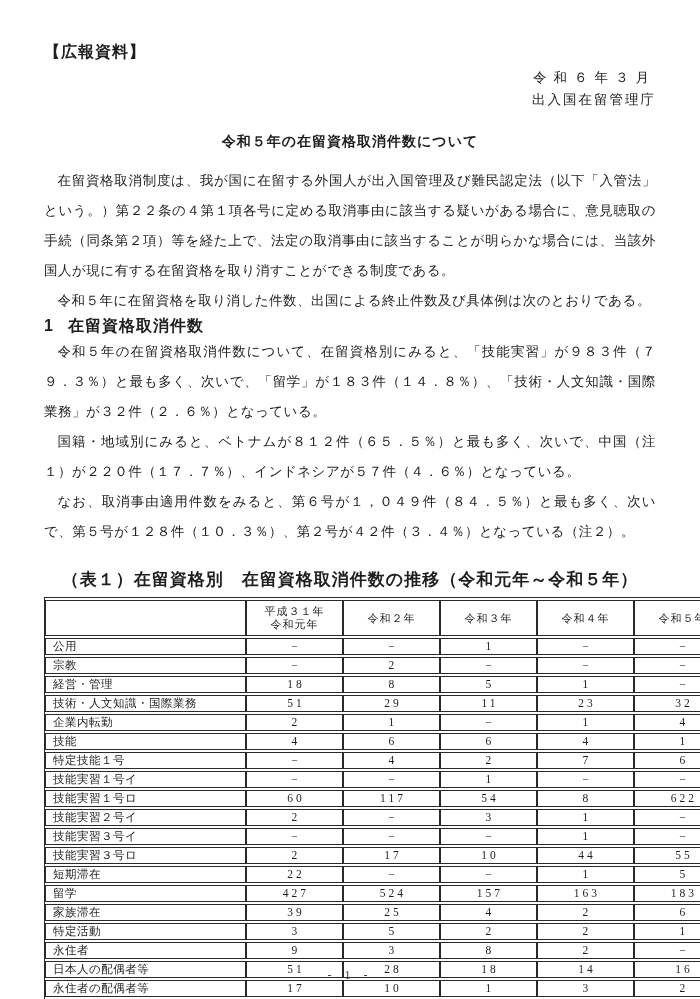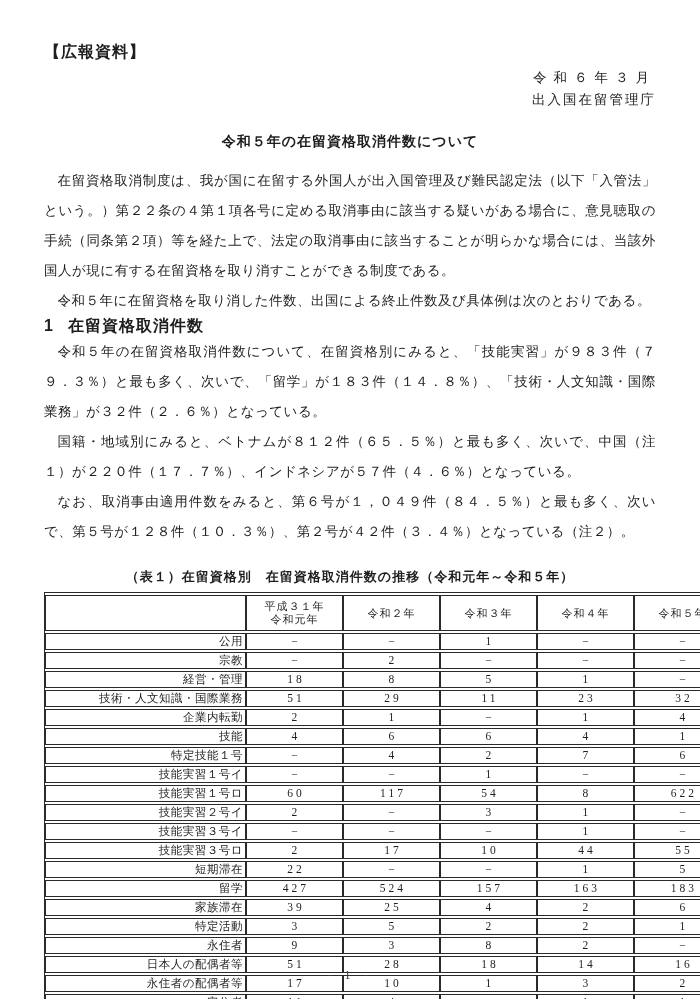--- a/index.html
+++ b/index.html
@@ -53,21 +53,21 @@
     font-size: 16px;
     letter-spacing: 1px;
   }
   .section-heading .sec-num { margin-right: 14px; }
 
   .table-caption {
     text-align: center;
     margin-top: 21px;
     font-family: "Liberation Sans", "DejaVu Sans", sans-serif;
     font-weight: bold;
-    font-size: 13px;
+    font-size: 17px;
     letter-spacing: 1px;
   }
 
   table.stats {
     border-collapse: separate;
     border-spacing: 0 2px;
     table-layout: fixed;
     width: 688px;
     margin: 6px auto 0 auto;
     border: 1px solid #2a2a2a;
@@ -84,21 +84,21 @@
   table.stats thead th {
     font-size: 11px;
     line-height: 13px;
     text-align: center;
     vertical-align: middle;
     height: 32px;
     padding: 1px 2px;
     letter-spacing: 1px;
   }
   table.stats tbody th {
-    text-align: right;
+    text-align: left;
     font-size: 11.5px;
     line-height: 13px;
     padding: 1px 2px 1px 7px;
     letter-spacing: 0.5px;
   }
   table.stats tbody td {
     text-align: center;
     font-size: 11.5px;
     line-height: 13px;
     padding: 1px 2px;

